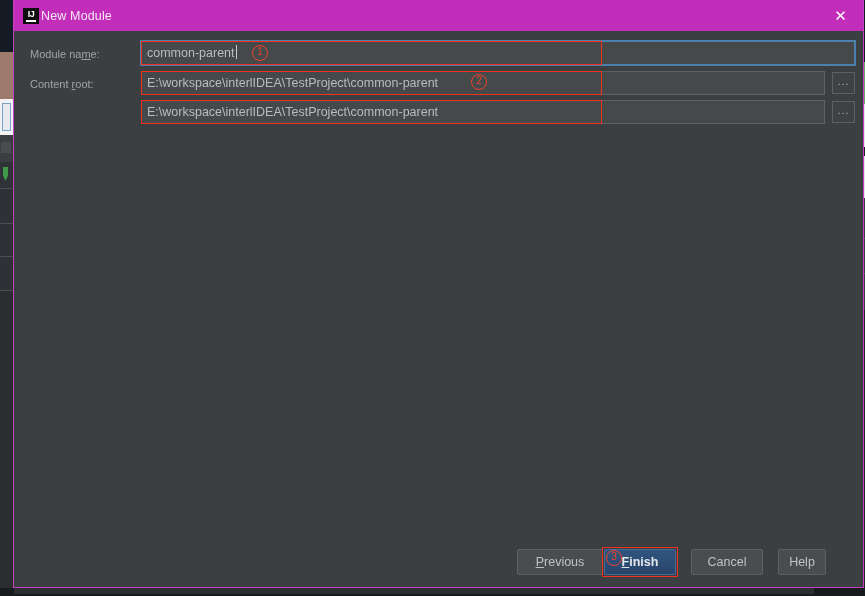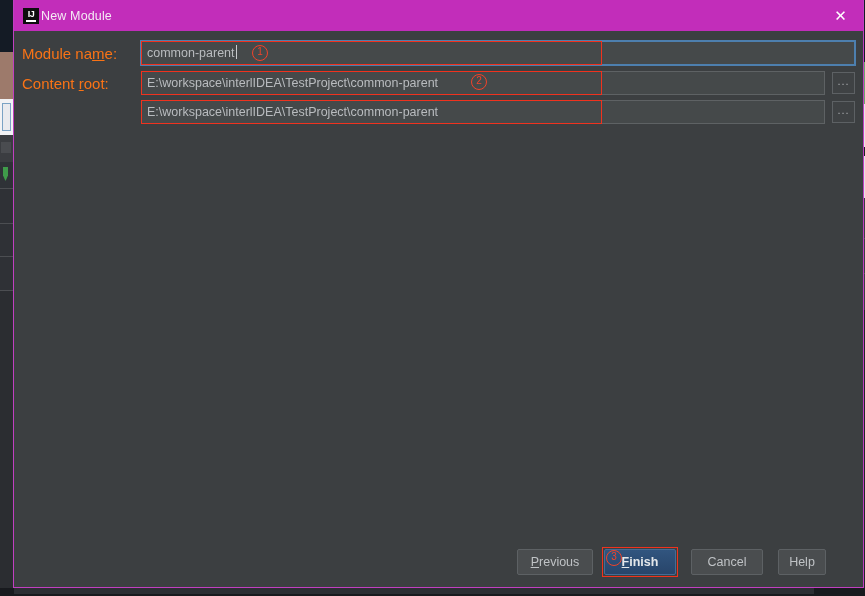--- a/index.html
+++ b/index.html
@@ -136,26 +136,26 @@
     right: 0;
     height: 26px;
     display: block;
   }
   .form-row.r1 { top: 10px; }
   .form-row.r2 { top: 40px; }
   .form-row.r3 { top: 69px; }
 
   .field-label {
     position: absolute;
-    left: 8px;
+    left: 16px;
     top: 2px;
     height: 22px;
     line-height: 22px;
-    color: #f97316;
-    font-size: 15px;
+    color: #a3a3a3;
+    font-size: 11px;
     white-space: nowrap;
   }
   .field-label u { text-decoration: underline; text-underline-offset: 1px; }
 
   .text-input {
     position: absolute;
     left: 127px;
     top: 0;
     height: 24px;
     box-sizing: border-box;
@@ -241,21 +241,21 @@
     border-radius: 2px;
     color: #bfc2c5;
     font-size: 12.5px;
     line-height: 24px;
     text-align: center;
     cursor: pointer;
     user-select: none;
   }
   .dlg-btn u { text-decoration: underline; text-underline-offset: 1px; }
 
-  .dlg-btn.previous { left: 503px; width: 76px; }
+  .dlg-btn.previous { left: 503px; width: 86px; }
   .dlg-btn.finish   { left: 590px; width: 72px;
                       background: linear-gradient(180deg,#31557f 0%,#28456a 100%);
                       border-color: #466c96; color:#e4e7ea; font-weight: bold; }
   .dlg-btn.cancel   { left: 677px; width: 72px; }
   .dlg-btn.help     { left: 764px; width: 48px; }
 </style>
 </head>
 <body>
 
 <div id="desktop">

